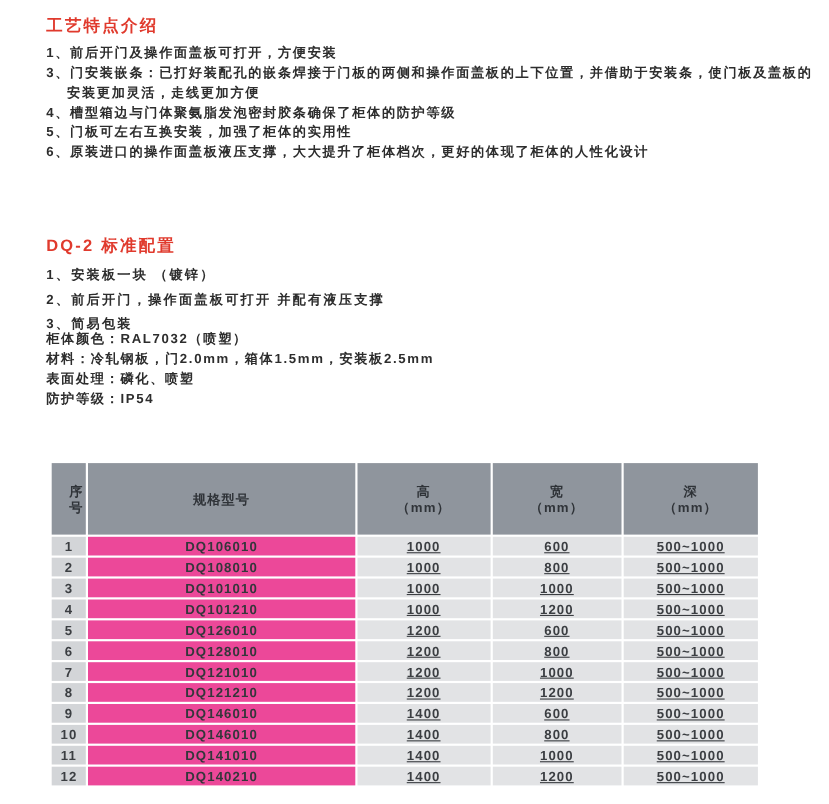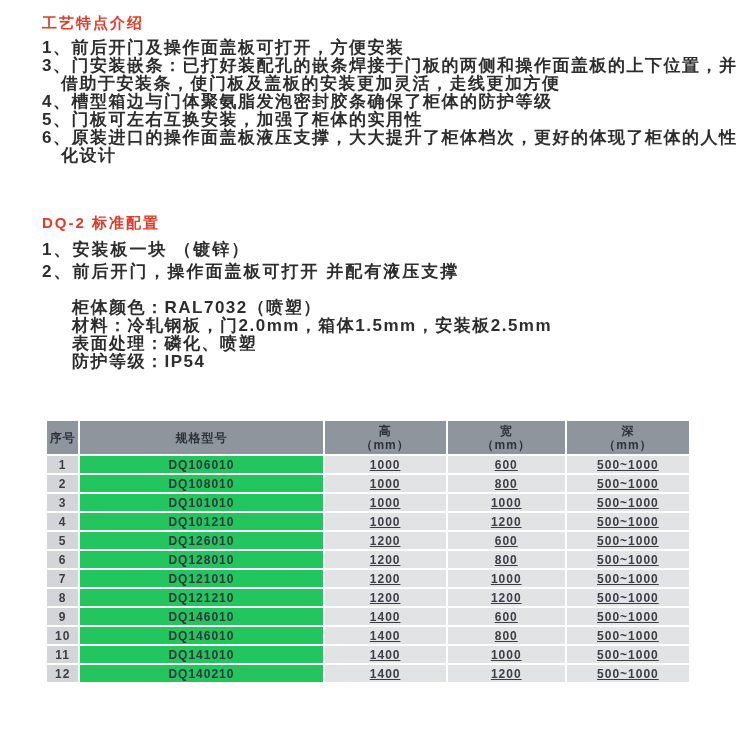--- a/index.html
+++ b/index.html
@@ -20,31 +20,31 @@
     white-space: nowrap;
   }
   #intro-title { top: 14px; }
   #config-title { top: 214px; }
 
   .list {
     position: absolute;
     left: 42px;
     width: 706px;
     color: #2d2d2d;
-    font-size: 17px;
+    font-size: 12px;
     font-weight: 600;
     letter-spacing: 1.5px;
   }
   #intro-list { top: 39px; }
   #intro-list .li { line-height: 18px; padding-left: 19px; text-indent: -19px; }
   #config-list { top: 239px; }
   #config-list .li { line-height: 22px; padding-left: 19px; text-indent: -19px; letter-spacing: 2px; }
 
   #specs { top: 299px; }
-  #specs .li { line-height: 18px; letter-spacing: 1.5px; margin-left: 30px; }
+  #specs .li { line-height: 18px; letter-spacing: 1.5px; }
 
   table.spec-table {
     position: absolute;
     left: 45px; top: 419px;
     width: 646px;
     border-collapse: separate;
     border-spacing: 2px;
     table-layout: fixed;
     background: #ffffff;
   }
@@ -56,55 +56,56 @@
 
   .spec-table th {
     background: #8f959d;
     color: #2f3338;
     font-size: 12px;
     font-weight: 600;
     letter-spacing: 1px;
     height: 33px;
     text-align: center;
     vertical-align: middle;
-    padding: 0;
+    padding: 16px;
   }
   .spec-table th span { display: block; line-height: 14px; }
   .spec-table td {
     height: 17px;
     font-size: 12px;
     font-weight: 600;
     text-align: center;
     vertical-align: middle;
     color: #3b3e42;
     padding: 0;
     letter-spacing: 1px;
   }
   .spec-table td.c0 { background: #d3d5d8; }
-  .spec-table td.c1 { background: #22c55e; color: #34373b; }
+  .spec-table td.c1 { background: #ec4899; color: #34373b; }
   .spec-table td.c2, .spec-table td.c3, .spec-table td.c4 { background: #e2e3e5; text-decoration: underline; }
 </style>
 </head>
 <body>
 
 <div class="red-heading" id="intro-title">工艺特点介绍</div>
 
 <div class="list" id="intro-list">
   <div class="li">1、前后开门及操作面盖板可打开，方便安装</div>
   <div class="li">3、门安装嵌条：已打好装配孔的嵌条焊接于门板的两侧和操作面盖板的上下位置，并借助于安装条，使门板及盖板的安装更加灵活，走线更加方便</div>
   <div class="li">4、槽型箱边与门体聚氨脂发泡密封胶条确保了柜体的防护等级</div>
   <div class="li">5、门板可左右互换安装，加强了柜体的实用性</div>
   <div class="li">6、原装进口的操作面盖板液压支撑，大大提升了柜体档次，更好的体现了柜体的人性化设计</div>
 </div>
 
 <div class="red-heading" id="config-title">DQ-2 标准配置</div>
 
 <div class="list" id="config-list">
   <div class="li">1、安装板一块 （镀锌）</div>
   <div class="li">2、前后开门，操作面盖板可打开 并配有液压支撑</div>
+  <div class="li">3、简易包装</div>
 </div>
 
 <div class="list" id="specs">
   <div class="li">柜体颜色：RAL7032（喷塑）</div>
   <div class="li">材料：冷轧钢板，门2.0mm，箱体1.5mm，安装板2.5mm</div>
   <div class="li">表面处理：磷化、喷塑</div>
   <div class="li">防护等级：IP54</div>
 </div>
 
 <table class="spec-table">

